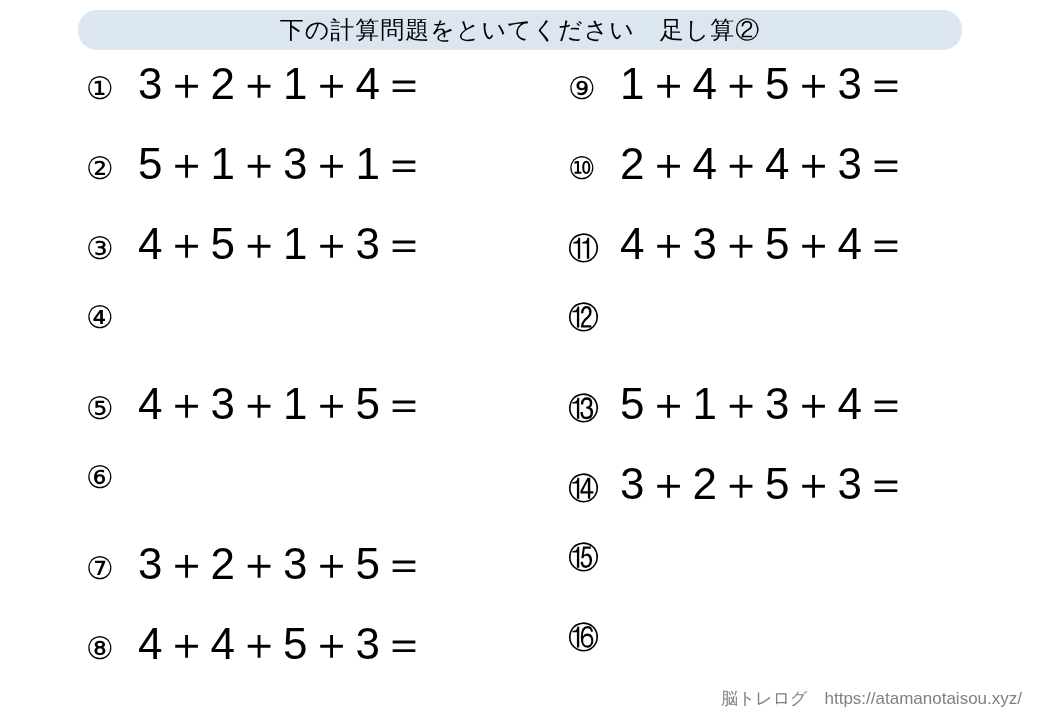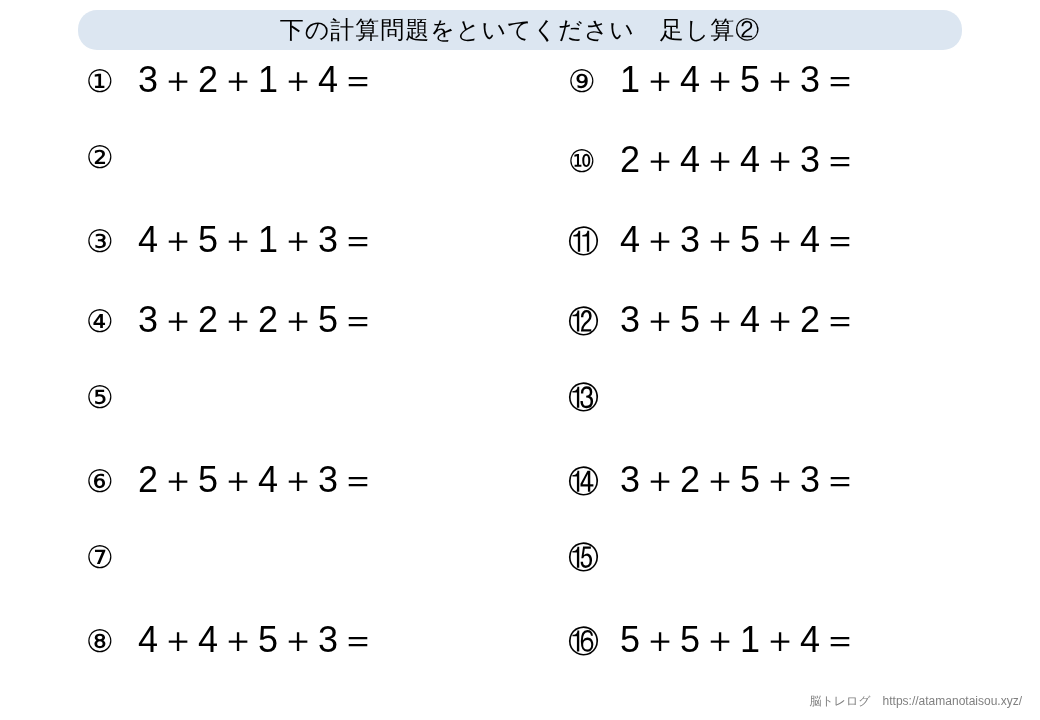--- a/index.html
+++ b/index.html
@@ -63,31 +63,31 @@
   }
   .pnum {
     font-size: 31px;
     line-height: 1;
     width: 52px;
     flex: 0 0 52px;
     text-align: left;
     font-family: "DejaVu Sans", sans-serif;
   }
   .pexpr {
-    font-size: 36px;
+    font-size: 44px;
     line-height: 1;
     letter-spacing: 2px;
     white-space: pre;
     font-family: "Liberation Sans", sans-serif;
   }
   .footer {
     position: absolute;
     right: 18px;
     bottom: 10px;
-    font-size: 12px;
+    font-size: 17px;
     color: #808080;
     white-space: pre;
   }
 </style>
 </head>
 <body>
 
 <div class="sheet">
 
   <div class="title-bar">
@@ -96,38 +96,39 @@
 
   <div class="columns">
 
     <div class="column left">
       <div class="problem">
         <span class="pnum">①</span>
         <span class="pexpr">3＋2＋1＋4＝</span>
       </div>
       <div class="problem">
         <span class="pnum">②</span>
+        <span class="pexpr">5＋1＋3＋1＝</span>
       </div>
       <div class="problem">
         <span class="pnum">③</span>
         <span class="pexpr">4＋5＋1＋3＝</span>
       </div>
       <div class="problem">
         <span class="pnum">④</span>
-        <span class="pexpr">3＋2＋2＋5＝</span>
       </div>
       <div class="problem">
         <span class="pnum">⑤</span>
+        <span class="pexpr">4＋3＋1＋5＝</span>
       </div>
       <div class="problem">
         <span class="pnum">⑥</span>
-        <span class="pexpr">2＋5＋4＋3＝</span>
       </div>
       <div class="problem">
         <span class="pnum">⑦</span>
+        <span class="pexpr">3＋2＋3＋5＝</span>
       </div>
       <div class="problem">
         <span class="pnum">⑧</span>
         <span class="pexpr">4＋4＋5＋3＝</span>
       </div>
     </div>
 
     <div class="column right">
       <div class="problem">
         <span class="pnum">⑨</span>
@@ -136,35 +137,34 @@
       <div class="problem">
         <span class="pnum">⑩</span>
         <span class="pexpr">2＋4＋4＋3＝</span>
       </div>
       <div class="problem">
         <span class="pnum">⑪</span>
         <span class="pexpr">4＋3＋5＋4＝</span>
       </div>
       <div class="problem">
         <span class="pnum">⑫</span>
-        <span class="pexpr">3＋5＋4＋2＝</span>
       </div>
       <div class="problem">
         <span class="pnum">⑬</span>
+        <span class="pexpr">5＋1＋3＋4＝</span>
       </div>
       <div class="problem">
         <span class="pnum">⑭</span>
         <span class="pexpr">3＋2＋5＋3＝</span>
       </div>
       <div class="problem">
         <span class="pnum">⑮</span>
       </div>
       <div class="problem">
         <span class="pnum">⑯</span>
-        <span class="pexpr">5＋5＋1＋4＝</span>
       </div>
     </div>
 
   </div>
 
   <div class="footer">脳トレログ　https://atamanotaisou.xyz/</div>
 
 </div>
 
 </body></html>

